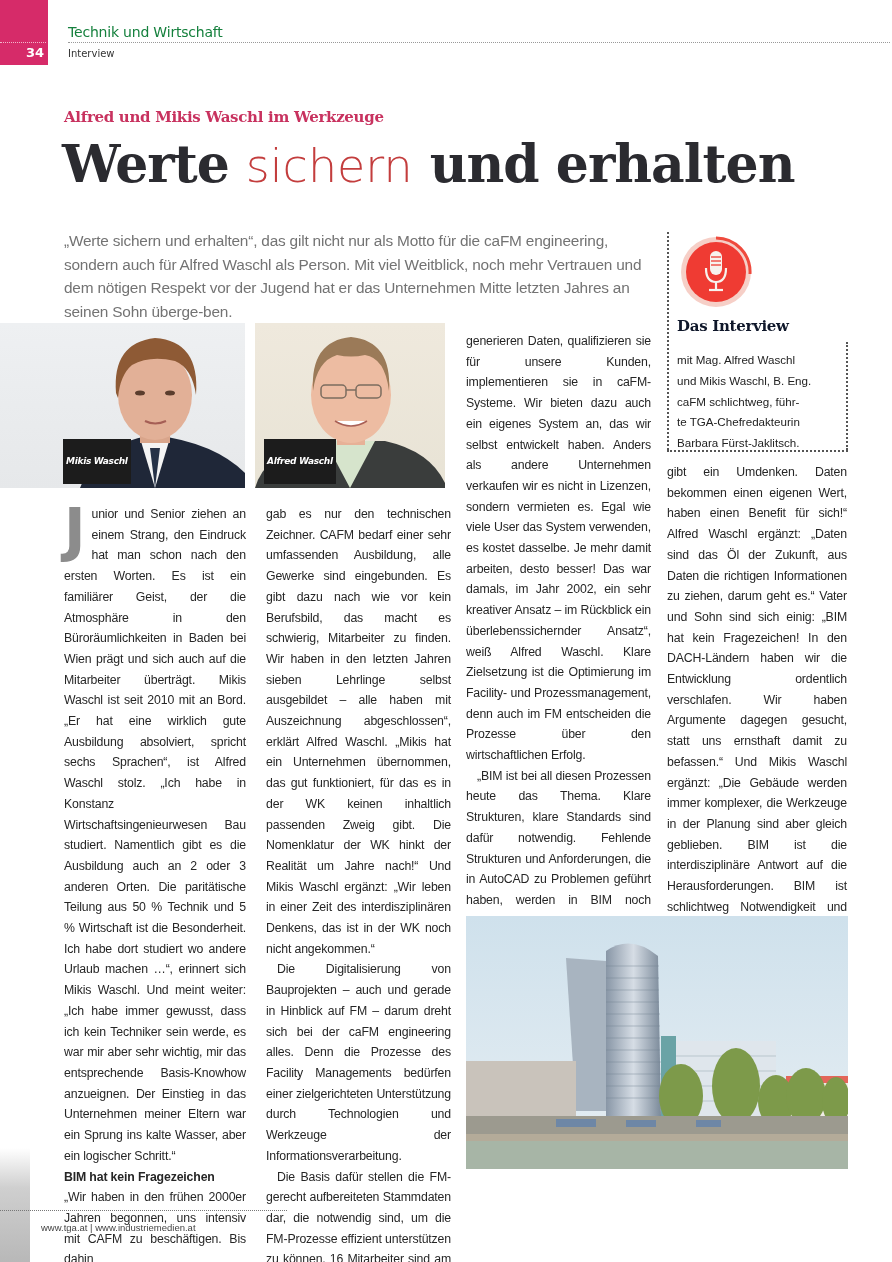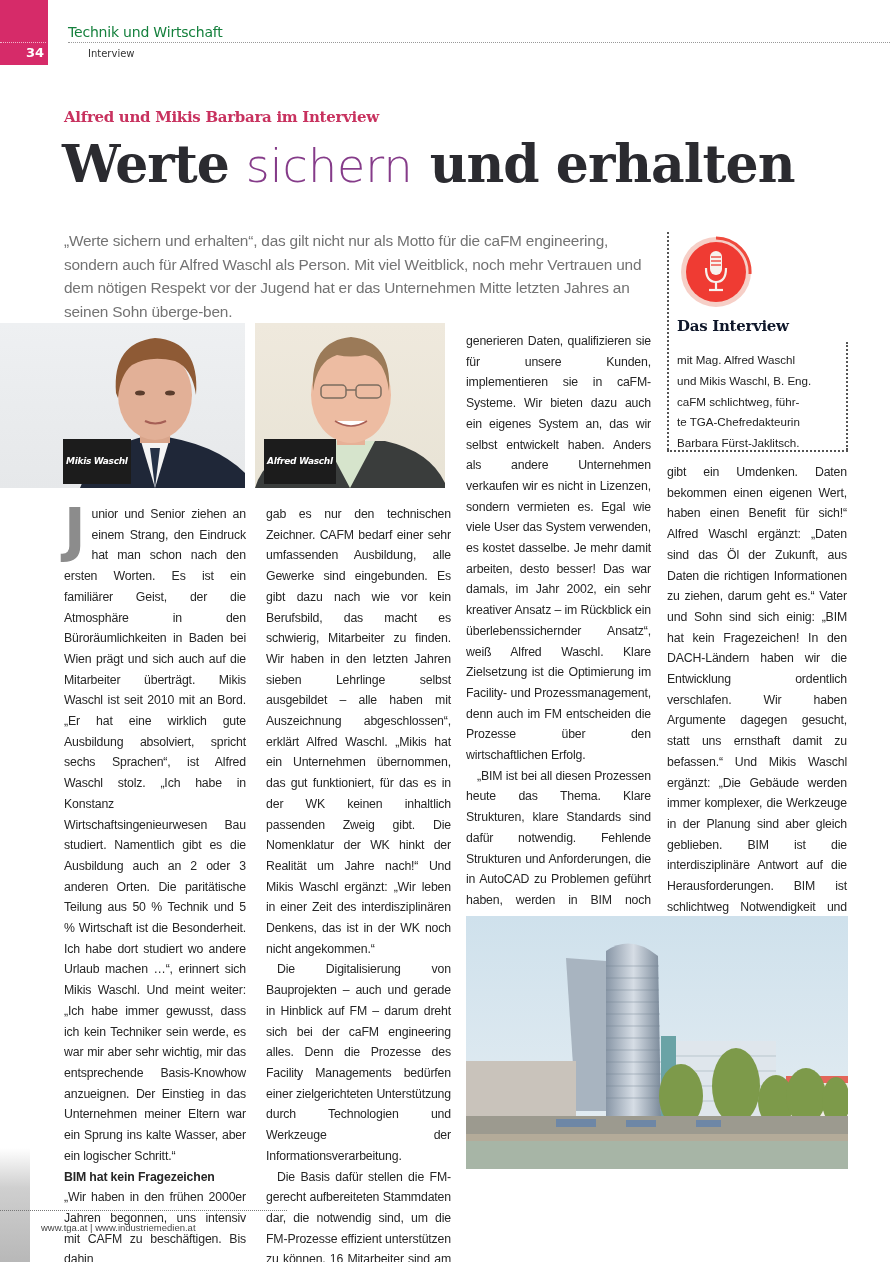--- a/index.html
+++ b/index.html
@@ -5,27 +5,27 @@
     * { box-sizing: border-box; margin: 0; padding: 0; }
     html, body { width: 892px; height: 1262px; background: #ffffff; overflow: hidden; }
     body { position: relative; font-family: "DejaVu Sans", sans-serif; color: #2b2b2b; }
 
     
     .page-tab { position: absolute; left: 0; top: 0; width: 48px; height: 65px; background: #d62b69; }
     .page-tab .dots { position: absolute; left: 0; top: 42px; width: 46px; border-top: 1px dotted #f3b5cb; }
     .page-num { position: absolute; right: 4px; top: 45px; color: #fff; font-family: "DejaVu Sans", sans-serif; font-weight: bold; font-size: 13px; }
     .section-title { position: absolute; left: 68px; top: 24px; font-family: "DejaVu Sans", sans-serif; font-size: 14px; color: #15803d; letter-spacing: -0.2px; }
     .header-rule { position: absolute; left: 68px; top: 42px; right: 2px; border-top: 1px dotted #999; }
-    .section-sub { position: absolute; left: 68px; top: 48px; font-size: 10px; color: #333; margin-left: 20px; }
+    .section-sub { position: absolute; left: 68px; top: 48px; font-size: 10px; color: #333; }
 
     
     .kicker { position: absolute; left: 64px; top: 108px; font-family: "DejaVu Serif", serif; font-weight: bold; font-size: 15px; color: #c8325f; letter-spacing: -0.3px; }
     .headline { position: absolute; left: 62px; top: 134px; font-family: "DejaVu Serif", serif; font-size: 52px; color: #2b2b30; letter-spacing: -1px; white-space: nowrap; line-height: 1.15; }
     .headline .bold { font-weight: bold; }
-    .headline .light { font-weight: normal; color: #701a75; -webkit-text-stroke: 0; font-family: "DejaVu Serif", serif; font-stretch: condensed; opacity: .85; }
+    .headline .light { font-weight: normal; color: #b91c1c; -webkit-text-stroke: 0; font-family: "DejaVu Serif", serif; font-stretch: condensed; opacity: .85; }
 
     
     .lead { position: absolute; left: 64px; top: 229px; width: 590px; font-family: "Liberation Sans", sans-serif; font-size: 15.4px; line-height: 23.5px; color: #737373; letter-spacing: -0.2px; }
 
     
     .box-left-rule { position: absolute; left: 667px; top: 232px; height: 218px; border-left: 2px dotted #555; }
     .box-right-rule { position: absolute; left: 846px; top: 342px; height: 108px; border-left: 2px dotted #555; }
     .box-bottom-rule { position: absolute; left: 667px; top: 450px; width: 181px; border-top: 2px dotted #555; }
     .mic-icon { position: absolute; left: 680px; top: 236px; width: 72px; height: 72px; }
     .box-title { position: absolute; left: 677px; top: 317px; font-family: "DejaVu Serif", serif; font-weight: bold; font-size: 15px; color: #0f172a; letter-spacing: -0.3px; }
@@ -65,21 +65,21 @@
 <body>
 
 <div class="page-tab">
   <div class="dots"></div>
   <span class="page-num">34</span>
 </div>
 <div class="section-title">Technik und Wirtschaft</div>
 <div class="header-rule"></div>
 <div class="section-sub">Interview</div>
 
-<div class="kicker">Alfred und Mikis Barbara im Interview</div>
+<div class="kicker">Alfred und Mikis Waschl im Werkzeuge</div>
 <h1 class="headline">
   <span class="bold">Werte</span>
   <span class="light" style="font-weight:300; font-family:'DejaVu Sans', sans-serif; font-size:46px; letter-spacing:0px;">sichern</span>
   <span class="bold">und erhalten</span>
 </h1>
 
 <p class="lead">„Werte sichern und erhalten“, das gilt nicht nur als Motto für die caFM engineering, sondern auch für Alfred Waschl als Person. Mit viel Weitblick, noch mehr Vertrauen und dem nötigen Respekt vor der Jugend hat er das Unternehmen Mitte letzten Jahres an seinen Sohn überge-ben.</p>
 
 <div class="box-left-rule"></div>
 <div class="box-right-rule"></div>

